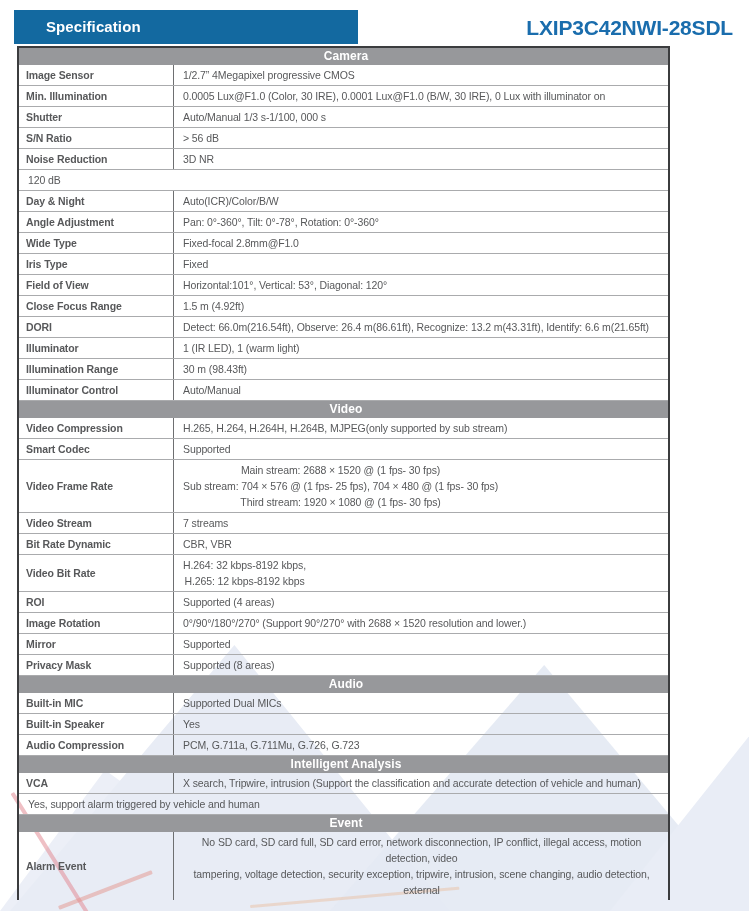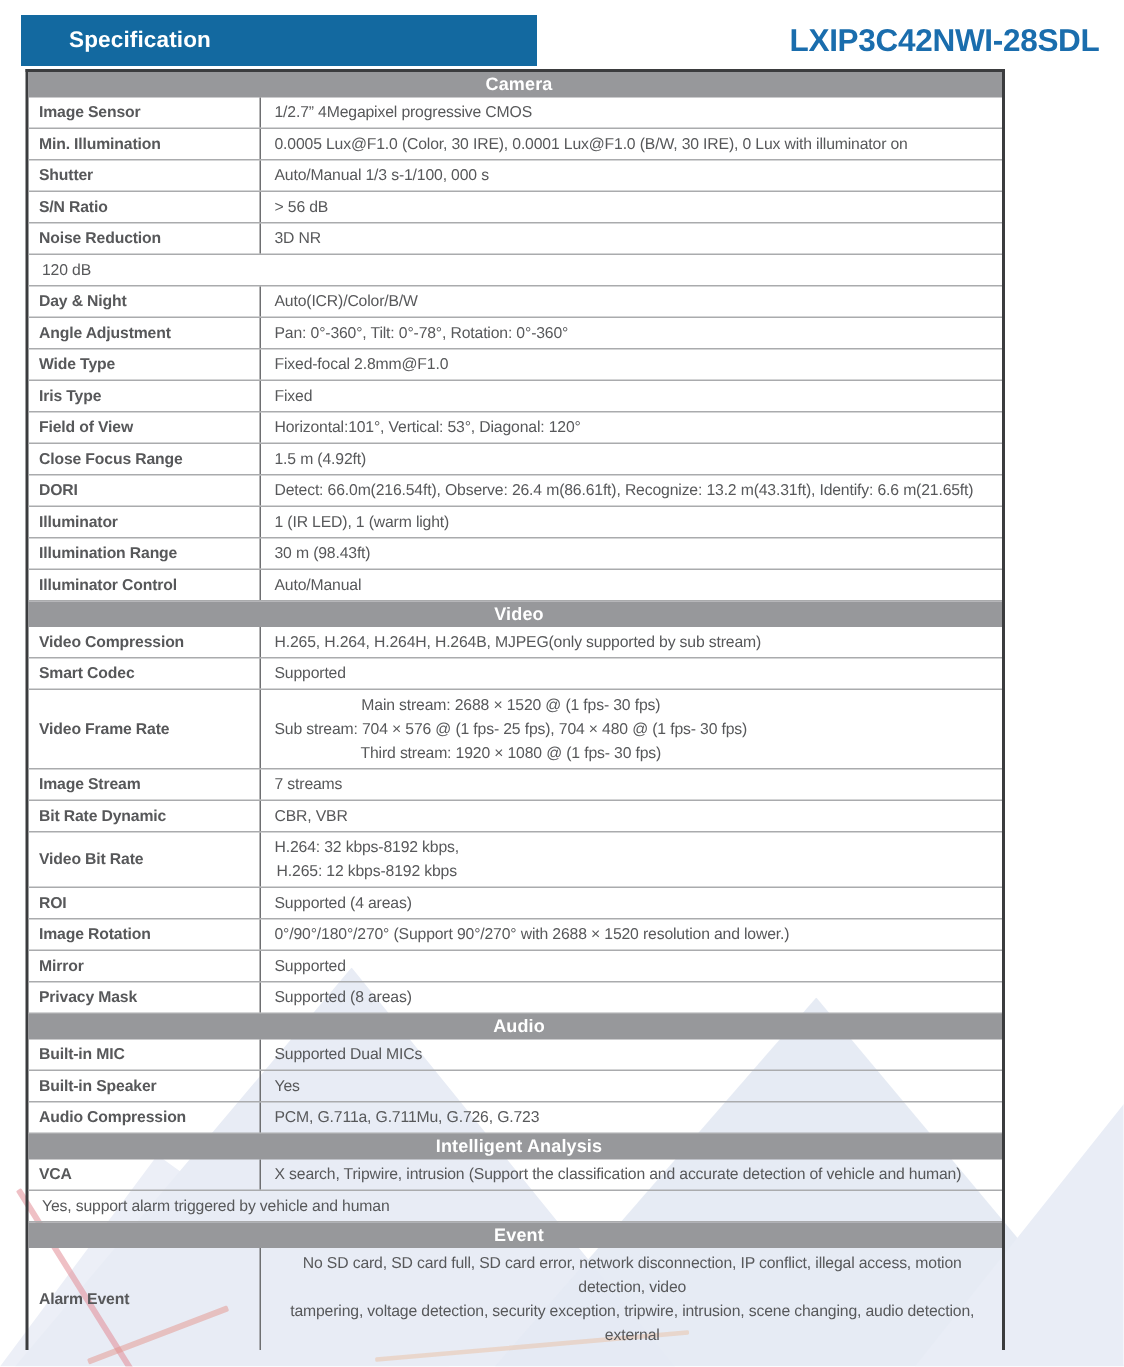--- a/index.html
+++ b/index.html
@@ -154,21 +154,21 @@
       <div class="cell label">Smart Codec</div>
       <div class="cell value">Supported</div>
     </div>
     <div class="row">
       <div class="cell label">Video Frame Rate</div>
       <div class="cell value">Main stream: 2688 × 1520 @ (1 fps- 30 fps)
 Sub stream: 704 × 576 @ (1 fps- 25 fps), 704 × 480 @ (1 fps- 30 fps)
 Third stream: 1920 × 1080 @ (1 fps- 30 fps)</div>
     </div>
     <div class="row">
-      <div class="cell label">Image Stream</div>
+      <div class="cell label">Video Stream</div>
       <div class="cell value">7 streams</div>
     </div>
     <div class="row">
       <div class="cell label">Bit Rate Dynamic</div>
       <div class="cell value">CBR, VBR</div>
     </div>
     <div class="row">
       <div class="cell label">Video Bit Rate</div>
       <div class="cell value">H.264: 32 kbps-8192 kbps,
 H.265: 12 kbps-8192 kbps</div>

